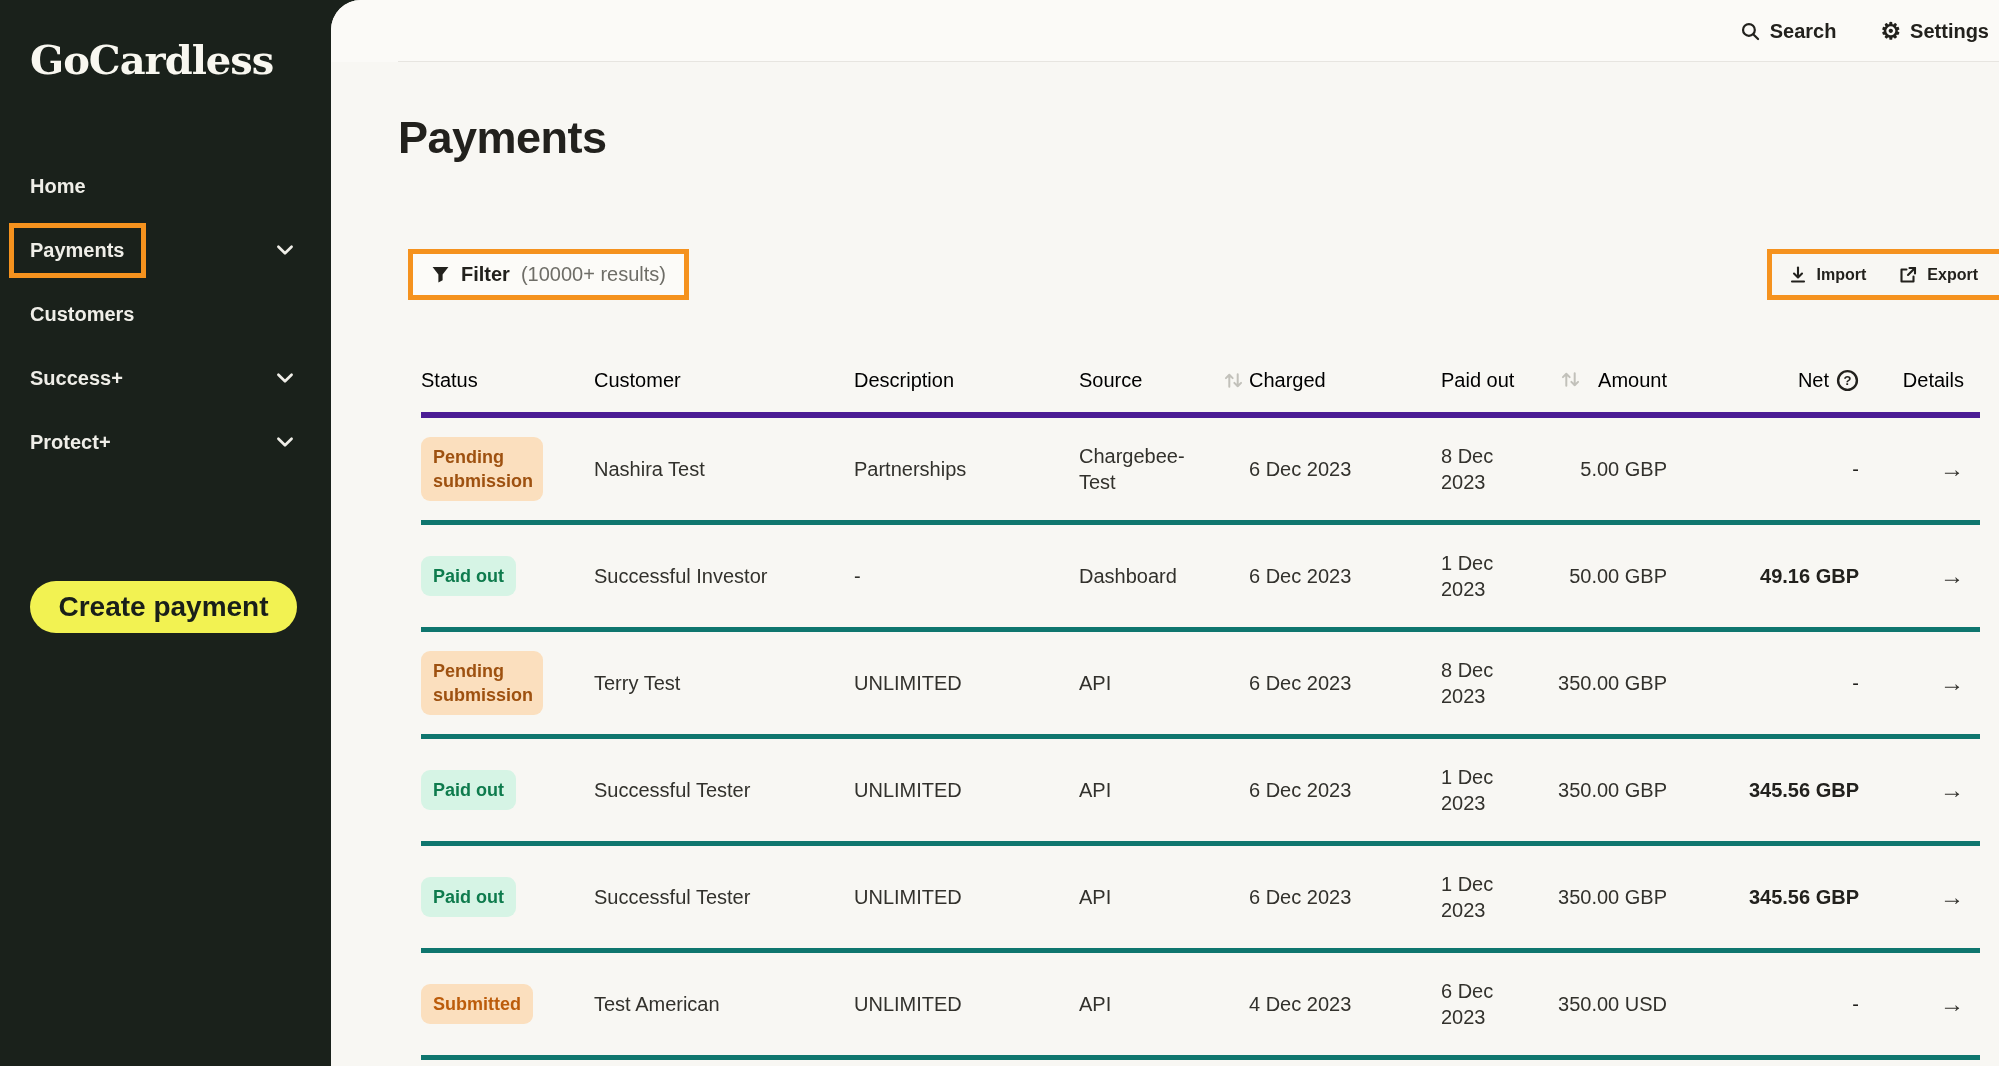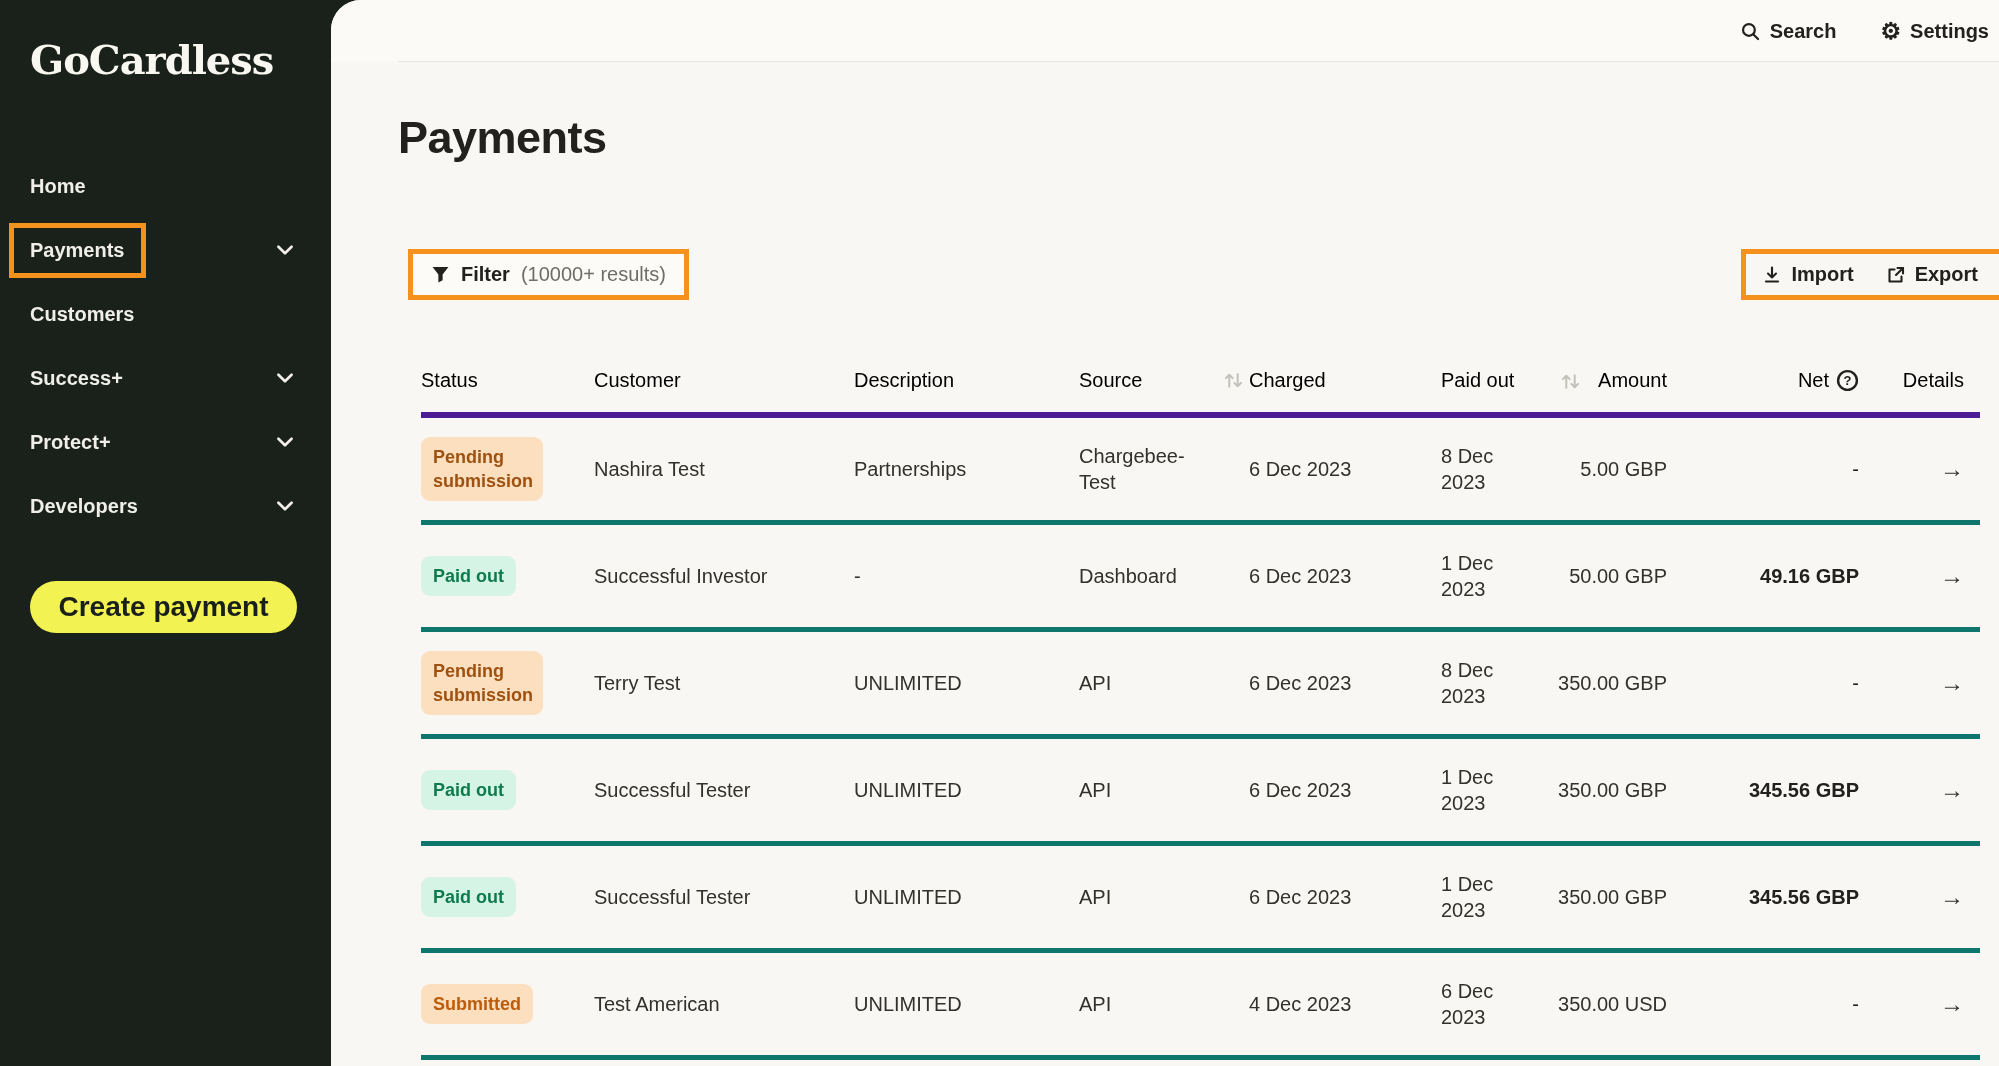--- a/index.html
+++ b/index.html
@@ -37,33 +37,33 @@
 
   .toolbar { display: flex; justify-content: space-between; align-items: flex-start;
              margin-top: 85px; padding-left: 77px; position: relative; height: 51px; }
   .filter-box { display: inline-flex; border: 5px solid #F5921E; }
   .filter-btn { display: flex; align-items: center; gap: 11px; padding: 0 18px; height: 41px;
                 background: #FCFBF8; border: none; font-family: inherit; font-size: 20px; cursor: pointer; }
   .f-label { font-weight: 700; color: #22211D; }
   .f-count { color: #6E6D67; }
   .impexp-box { position: absolute; right: -28px; top: 0; display: flex; align-items: center;
                 gap: 32px; padding: 0 44px 0 16px; height: 51px; border: 5px solid #F5921E; }
-  .ie-btn { display: flex; align-items: center; gap: 9px; font-size: 20px; font-weight: 700;
+  .ie-btn { display: flex; align-items: center; gap: 9px; font-size: 16px; font-weight: 700;
             color: #22211D; background: none; border: none; font-family: inherit; cursor: pointer; }
 
   
   .table { margin: 48px 19px 0 90px; }
   .t-head, .t-row { display: grid;
       grid-template-columns: 173px 260px 225px 144px 167px 161px 116px 192px 121px;
       align-items: center; }
   .t-head { height: 70px; border-bottom: 6px solid #4c1d95; color: #000000; font-size: 20px; }
   .t-row  { height: 107px; border-bottom: 5px solid #0f766e; font-size: 20px; color: #32312C; line-height: 1.3; }
 
   .h-charged { display: flex; align-items: center; gap: 5px; }
-  .h-amount  { display: flex; align-items: flex-end; gap: 17px; justify-content: flex-end; }
+  .h-amount  { display: flex; align-items: flex-start; gap: 17px; justify-content: flex-end; }
   .h-net     { display: flex; align-items: center; gap: 7px; justify-content: flex-end; }
   .h-details { text-align: right; padding-right: 16px; }
   .col-paidout { padding-left: 51px; padding-right: 25px; }
   .c-source  { padding-right: 30px; }
   .c-charged { padding-left: 26px; }
   .c-amount  { text-align: right; }
   .c-net     { text-align: right; color: #22211D; }
   .c-net[data-bold="true"] { font-weight: 700; }
   .c-details { text-align: right; padding-right: 16px; font-size: 24px; cursor: pointer; }
 
@@ -112,28 +112,20 @@
 
       <div class="nav-item">
         <span class="label-box">Protect+</span>
         <span class="chev">
           <svg width="22" height="22" viewBox="0 0 20 20">
               <path d="M4 7 L10 13 L16 7" fill="none" stroke="#EFEEE8" stroke-width="2.4" stroke-linecap="round" stroke-linejoin="round"></path>
             </svg>
         </span>
       </div>
 
-      <div class="nav-item">
-        <span class="label-box">Developers</span>
-        <span class="chev">
-          <svg width="22" height="22" viewBox="0 0 20 20">
-              <path d="M4 7 L10 13 L16 7" fill="none" stroke="#EFEEE8" stroke-width="2.4" stroke-linecap="round" stroke-linejoin="round"></path>
-            </svg>
-        </span>
-      </div>
     </nav>
 
     <button class="create-btn">Create payment</button>
   </aside>
 
   <main class="main">
 
     <header class="topbar">
       <div class="topbar-item">
         <span>

